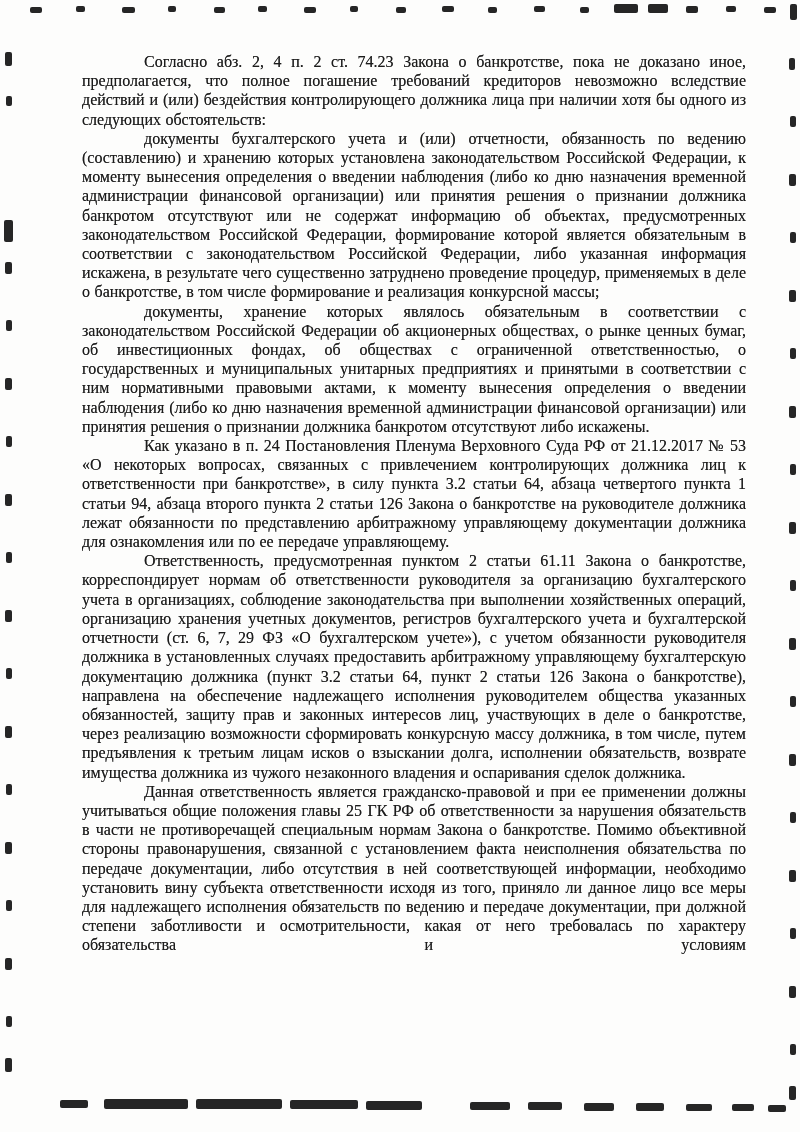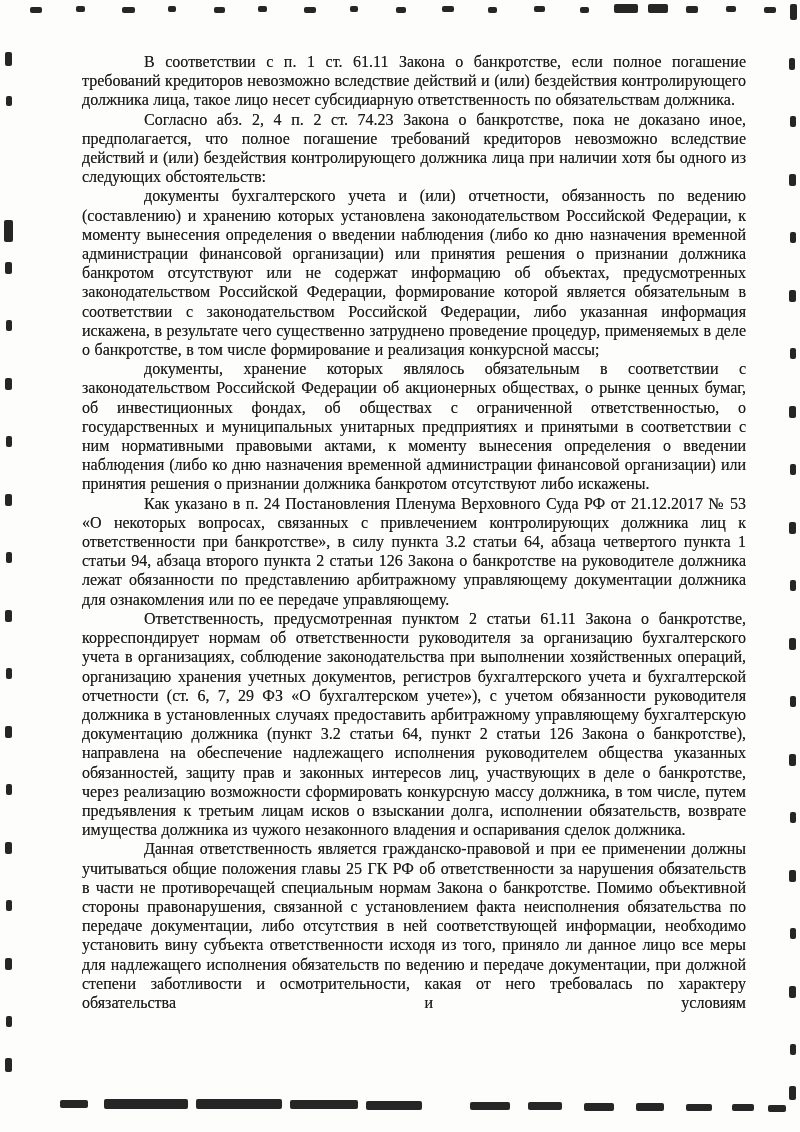--- a/index.html
+++ b/index.html
@@ -118,21 +118,20 @@
       <div class="mark" style="left: 470px; top: 1102px; width: 40px; height: 8px; background: rgb(20, 20, 20);"></div>
       <div class="mark" style="left: 528px; top: 1102px; width: 34px; height: 8px; background: rgb(20, 20, 20);"></div>
       <div class="mark" style="left: 584px; top: 1103px; width: 30px; height: 8px; background: rgb(20, 20, 20);"></div>
       <div class="mark" style="left: 636px; top: 1103px; width: 28px; height: 8px; background: rgb(20, 20, 20);"></div>
       <div class="mark" style="left: 686px; top: 1104px; width: 26px; height: 7px; background: rgb(20, 20, 20);"></div>
       <div class="mark" style="left: 732px; top: 1104px; width: 22px; height: 7px; background: rgb(20, 20, 20);"></div>
       <div class="mark" style="left: 768px; top: 1105px; width: 18px; height: 7px; background: rgb(20, 20, 20);"></div>
     </div>
 
   <div class="text-block" style="color: rgb(28, 28, 28);">
-    <p>В соответствии с п. 1 ст. 61.11 Закона о банкротстве, если полное погашение требований кредиторов невозможно вследствие действий и (или) бездействия контролирующего должника лица, такое лицо несет субсидиарную ответственность по обязательствам должника.</p>
     <p>Согласно абз. 2, 4 п. 2 ст. 74.23 Закона о банкротстве, пока не доказано иное, предполагается, что полное погашение требований кредиторов невозможно вследствие действий и (или) бездействия контролирующего должника лица при наличии хотя бы одного из следующих обстоятельств:</p>
     <p>документы бухгалтерского учета и (или) отчетности, обязанность по ведению (составлению) и хранению которых установлена законодательством Российской Федерации, к моменту вынесения определения о введении наблюдения (либо ко дню назначения временной администрации финансовой организации) или принятия решения о признании должника банкротом отсутствуют или не содержат информацию об объектах, предусмотренных законодательством Российской Федерации, формирование которой является обязательным в соответствии с законодательством Российской Федерации, либо указанная информация искажена, в результате чего существенно затруднено проведение процедур, применяемых в деле о банкротстве, в том числе формирование и реализация конкурсной массы;</p>
     <p>документы, хранение которых являлось обязательным в соответствии с законодательством Российской Федерации об акционерных обществах, о рынке ценных бумаг, об инвестиционных фондах, об обществах с ограниченной ответственностью, о государственных и муниципальных унитарных предприятиях и принятыми в соответствии с ним нормативными правовыми актами, к моменту вынесения определения о введении наблюдения (либо ко дню назначения временной администрации финансовой организации) или принятия решения о признании должника банкротом отсутствуют либо искажены.</p>
     <p>Как указано в п. 24 Постановления Пленума Верховного Суда РФ от 21.12.2017 № 53 «О некоторых вопросах, связанных с привлечением контролирующих должника лиц к ответственности при банкротстве», в силу пункта 3.2 статьи 64, абзаца четвертого пункта 1 статьи 94, абзаца второго пункта 2 статьи 126 Закона о банкротстве на руководителе должника лежат обязанности по представлению арбитражному управляющему документации должника для ознакомления или по ее передаче управляющему.</p>
     <p>Ответственность, предусмотренная пунктом 2 статьи 61.11 Закона о банкротстве, корреспондирует нормам об ответственности руководителя за организацию бухгалтерского учета в организациях, соблюдение законодательства при выполнении хозяйственных операций, организацию хранения учетных документов, регистров бухгалтерского учета и бухгалтерской отчетности (ст. 6, 7, 29 ФЗ «О бухгалтерском учете»), с учетом обязанности руководителя должника в установленных случаях предоставить арбитражному управляющему бухгалтерскую документацию должника (пункт 3.2 статьи 64, пункт 2 статьи 126 Закона о банкротстве), направлена на обеспечение надлежащего исполнения руководителем общества указанных обязанностей, защиту прав и законных интересов лиц, участвующих в деле о банкротстве, через реализацию возможности сформировать конкурсную массу должника, в том числе, путем предъявления к третьим лицам исков о взыскании долга, исполнении обязательств, возврате имущества должника из чужого незаконного владения и оспаривания сделок должника.</p>
     <p class="fill-last">Данная ответственность является гражданско-правовой и при ее применении должны учитываться общие положения главы 25 ГК РФ об ответственности за нарушения обязательств в части не противоречащей специальным нормам Закона о банкротстве. Помимо объективной стороны правонарушения, связанной с установлением факта неисполнения обязательства по передаче документации, либо отсутствия в ней соответствующей информации, необходимо установить вину субъекта ответственности исходя из того, приняло ли данное лицо все меры для надлежащего исполнения обязательств по ведению и передаче документации, при должной степени заботливости и осмотрительности, какая от него требовалась по характеру обязательства и условиям</p>
   </div>
 
 </div>
 

